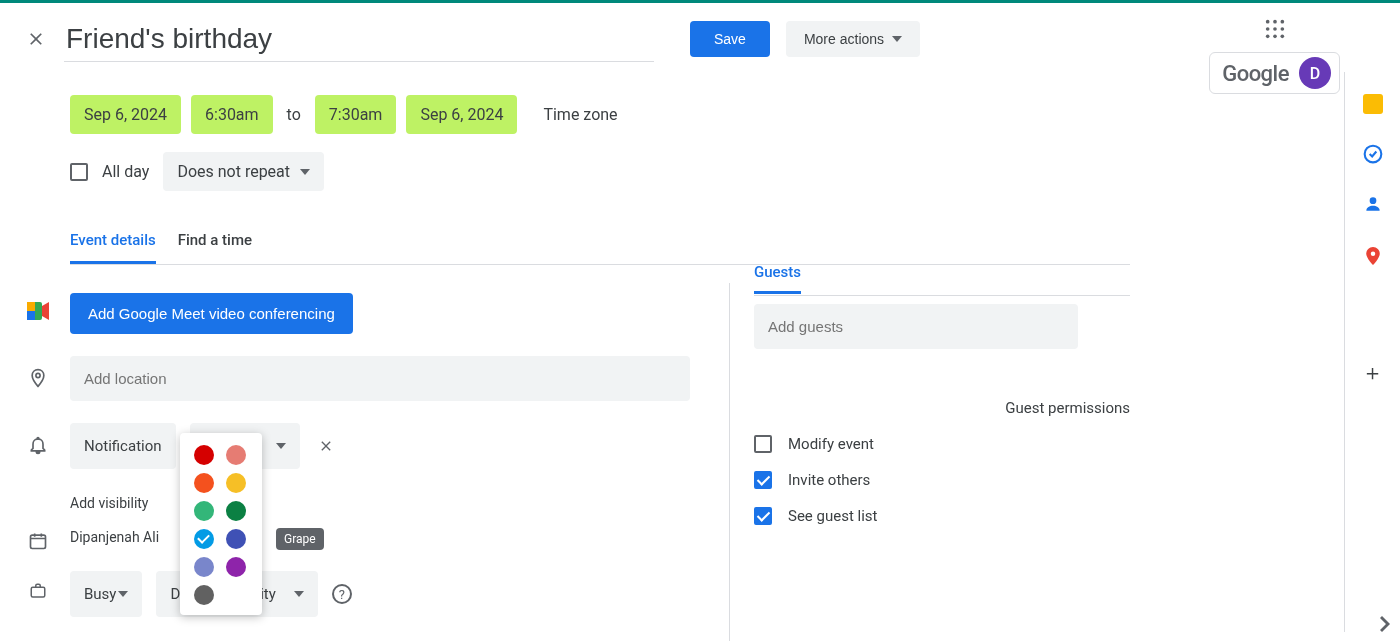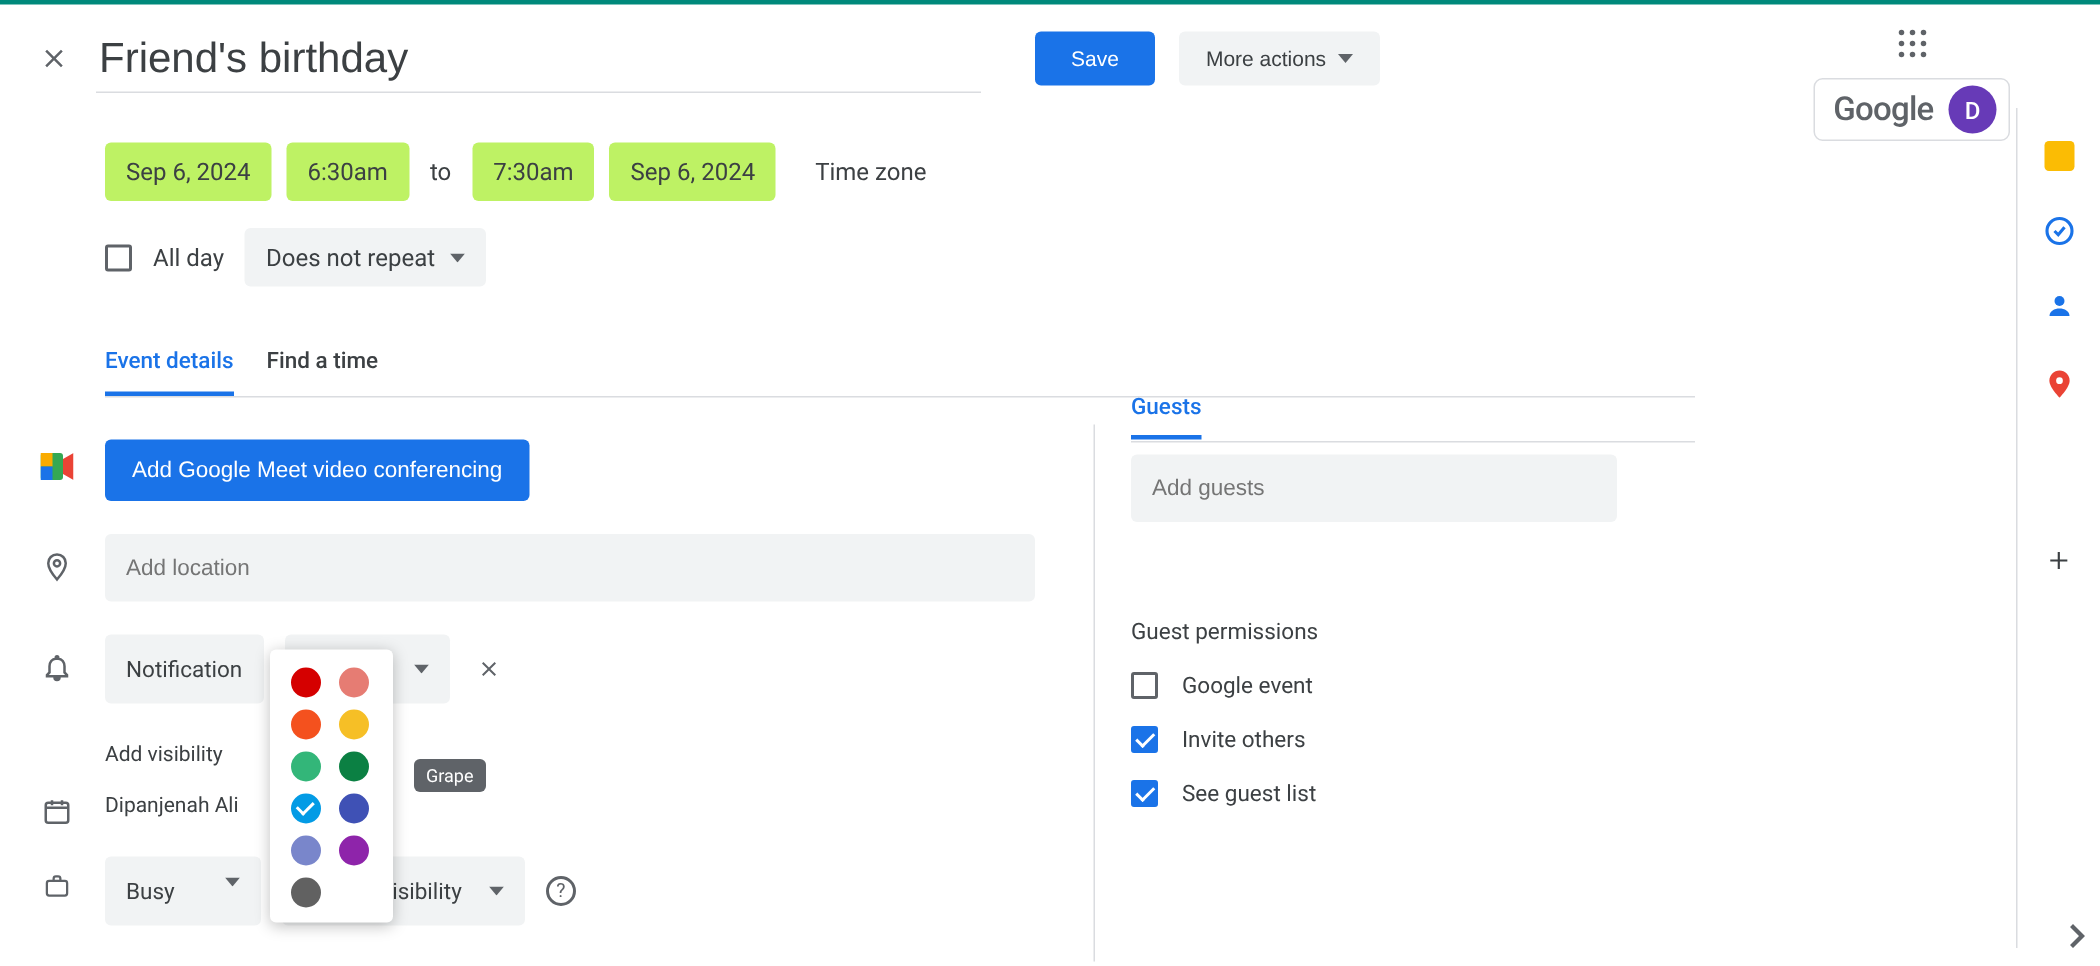--- a/index.html
+++ b/index.html
@@ -36,21 +36,21 @@
   .rightcol { flex:1; padding-left: 24px; }
   .rightcol-header { color:#1a73e8; font-weight:500; font-size:15px; border-bottom:3px solid #1a73e8; display:inline-block; padding-bottom:10px; margin-top:-48px; position:relative; top:-1px; }
   .icon-slot { position:absolute; left:-44px; color:#5f6368; display:flex; align-items:center; justify-content:center; width:24px; height:24px; }
   .meet-btn { background:#1a73e8; color:#fff; border:none; padding:12px 18px; border-radius:4px; font-size:15px; font-weight:500; cursor:pointer; }
   .field-row { position:relative; margin-top:22px; display:flex; align-items:center; gap:14px; }
   .gray-input { background:#f1f3f4; border:none; padding:14px 14px; border-radius:4px; font-size:15px; outline:none; }
   .loc-input { width: 620px; }
   .help-circle { width:20px; height:20px; border:2px solid #5f6368; border-radius:50%; display:flex; align-items:center; justify-content:center; font-size:13px; color:#5f6368; cursor:pointer; }
 
   .guest-input { width: 324px; margin-top: 8px; }
-  .perm-label { margin-top: 64px; font-size:15px; color:#3c4043; }
+  .perm-label { margin-top: 50px; font-size:15px; color:#3c4043;text-align:right; }
   .perm-row { display:flex; align-items:center; gap:16px; margin-top:18px; font-size:15px; }
 
   
   .side-panel { position:absolute; right:0; top:72px; width:56px; border-left:1px solid #dadce0; height: 560px; display:flex; flex-direction:column; align-items:center; gap:30px; padding-top:22px; }
   .sp-icon { width:20px; height:20px; border-radius:3px; }
   .plus-icon { font-size:22px; color:#3c4043; cursor:pointer; margin-top:60px; }
   .chevron-right { position:absolute; right:10px; bottom:12px; color:#5f6368; cursor:pointer; }
 
   
   .color-popover { position:absolute; left:180px; top:338px; background:#fff; border-radius:4px; box-shadow: 0 2px 10px rgba(0,0,0,0.25); padding: 12px 14px 10px 14px; z-index:50; display:grid; grid-template-columns: 22px 22px; gap: 8px 10px; }
@@ -190,21 +190,21 @@
         <span>Dipanjenah Ali</span>
       </div>
 
       <div class="field-row" style="margin-top:26px;">
         <div class="icon-slot" style="top:8px;">
           <svg width="20" height="18" viewBox="0 0 24 24">
               <rect x="3" y="7" width="18" height="13" rx="2" fill="none" stroke="#5f6368" stroke-width="2"></rect>
               <path fill="none" stroke="#5f6368" stroke-width="2" d="M9 7V5a2 2 0 0 1 2-2h2a2 2 0 0 1 2 2v2"></path>
             </svg>
         </div>
-        <div class="gray-input" style="display:flex;gap:34px;">
+        <div class="gray-input" style="display:flex;align-items:center;gap:2px;">
           <span>Busy</span>
           <svg width="10" height="6" viewBox="0 0 10 6">
               <path fill="#5f6368" d="M0 0l5 6 5-6z"></path>
             </svg>
         </div>
         <div class="gray-input" style="display:flex;align-items:center;gap:18px;">
           <span>Default visibility</span>
           <svg width="10" height="6" viewBox="0 0 10 6">
               <path fill="#5f6368" d="M0 0l5 6 5-6z"></path>
             </svg>
@@ -219,21 +219,21 @@
     </div>
 
     <div class="rightcol">
       <div style="border-bottom:1px solid #dadce0;margin-top:-18px;">
         <span class="rightcol-header">Guests</span>
       </div>
       <input class="gray-input guest-input" placeholder="Add guests" style="">
       <div class="perm-label">Guest permissions</div>
       <div class="perm-row">
         <span class="checkbox"></span>
-        <span>Google event</span>
+        <span>Modify event</span>
       </div>
       <div class="perm-row">
         <span class="checkbox checked"></span>
         <span>Invite others</span>
       </div>
       <div class="perm-row">
         <span class="checkbox checked"></span>
         <span>See guest list</span>
       </div>
     </div>
@@ -245,21 +245,21 @@
       <div class="color-dot" style="background: rgb(244, 81, 30);"></div>
       <div class="color-dot" style="background: rgb(246, 191, 38);"></div>
       <div class="color-dot" style="background: rgb(51, 182, 121);"></div>
       <div class="color-dot" style="background: rgb(11, 128, 67);"></div>
       <div class="color-dot check" style="background: rgb(3, 155, 229);"></div>
       <div class="color-dot" style="background: rgb(63, 81, 181);"></div>
       <div class="color-dot" style="background: rgb(121, 134, 203);"></div>
       <div class="color-dot" style="background: rgb(142, 36, 170);"></div>
       <div class="color-dot" style="background: rgb(97, 97, 97);"></div>
     </div>
-  <div class="tooltip" style="left:276px; top:411px;">Grape</div>
+  <div class="tooltip" style="left:276px; top:433px;">Grape</div>
 
 </div>
 
 <div class="side-panel">
   <div>
       <div class="sp-icon" style="background:#fbbc04;border-radius:3px;"></div>
     </div>
   <div>
       <svg width="20" height="20" viewBox="0 0 24 24">
         <circle cx="12" cy="12" r="10" fill="none" stroke="#1a73e8" stroke-width="2.5"></circle>

